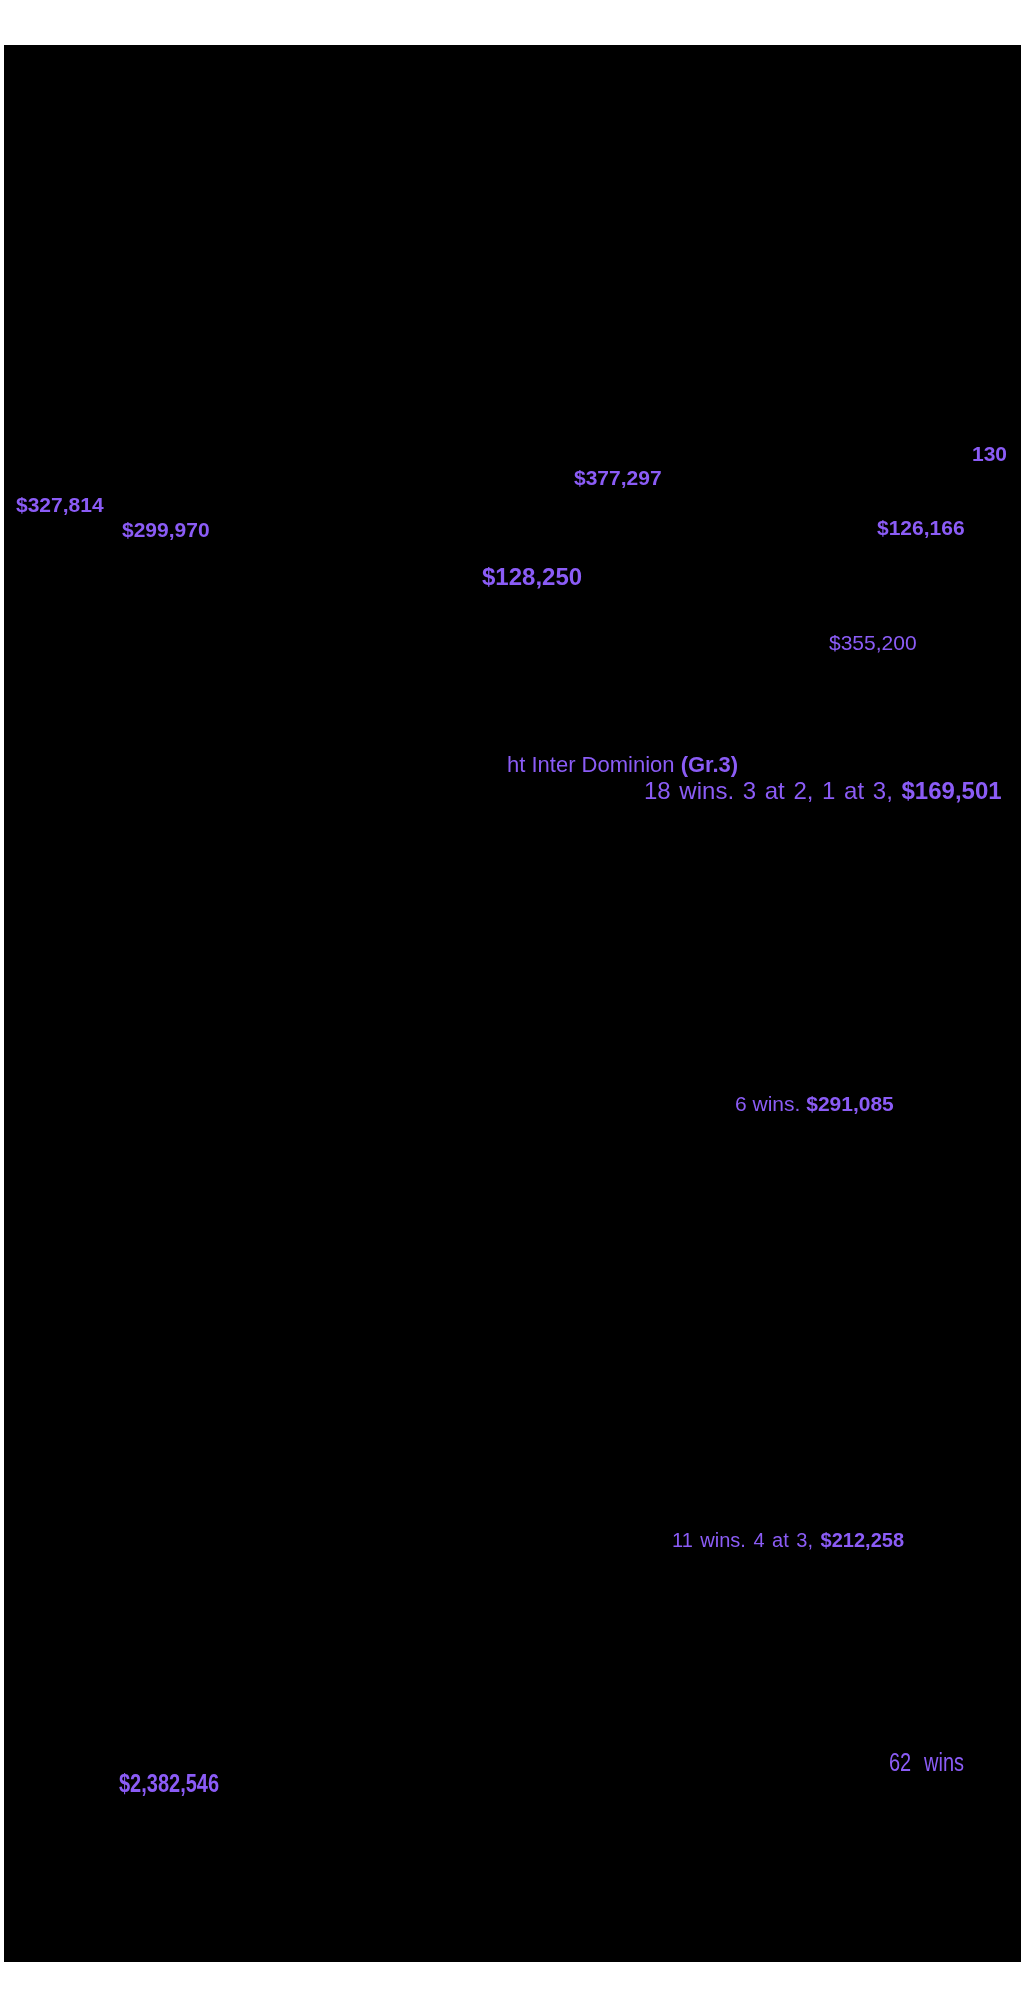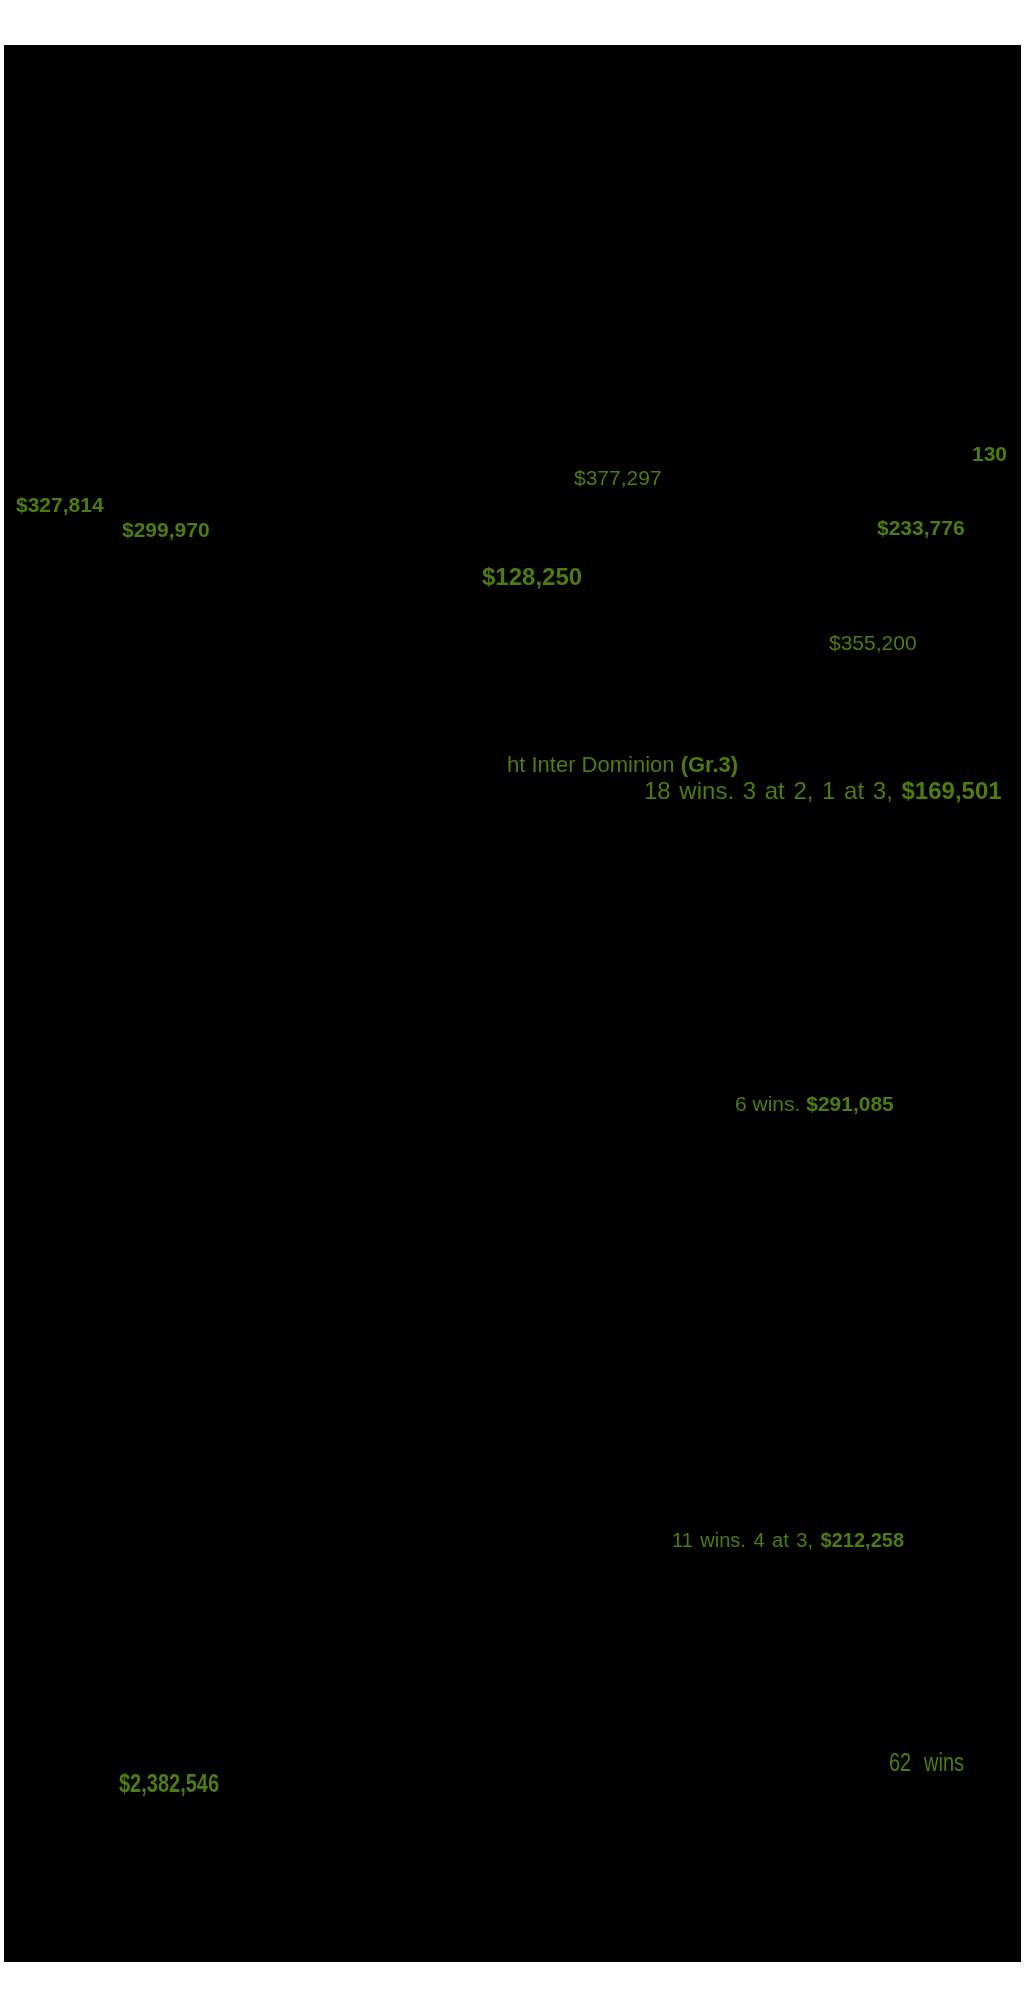--- a/index.html
+++ b/index.html
@@ -11,33 +11,33 @@
     overflow: hidden;
   }
   .plate {
     position: absolute;
     left: 4px; top: 45px;
     width: 1017px; height: 1917px;
     background: #000000;
   }
   .red {
     position: absolute;
-    color: #4d7c0f;
+    color: #8b5cf6;
     line-height: 1;
     white-space: nowrap;
   }
   .b { font-weight: bold; }
   .cond {
     display: inline-block;
     transform: scaleX(0.8);
     transform-origin: left center;
   }
   
   .lot-number     { left: 972px; top: 443px;  font-size: 21px; font-weight: bold; }
-  .amt-377297     { left: 574px; top: 467px;  font-size: 21px; font-weight: normal; }
+  .amt-377297     { left: 574px; top: 467px;  font-size: 21px; font-weight: bold; }
   .amt-327814     { left: 16px;  top: 494px;  font-size: 21px; font-weight: bold; }
   .amt-182934     { left: 122px; top: 519px;  font-size: 21px; font-weight: bold; }
   .amt-128250     { left: 482px; top: 518px;  font-size: 24px; font-weight: bold; margin-top: 47px; }
   .amt-126166     { left: 877px; top: 517px;  font-size: 21px; font-weight: bold; }
   .amt-355200     { left: 829px; top: 632px;  font-size: 21px; font-weight: normal; }
   .race-line      { left: 507px; top: 754px;  font-size: 22px; }
   .record-1       { left: 644px; top: 779px;  font-size: 24px; word-spacing: 2px; }
   .record-2       { left: 707px; top: 1093px; font-size: 21px; margin-left: 28px; }
   .record-3       { left: 672px; top: 1530px; font-size: 20px; word-spacing: 2px; text-align: center; }
   .wins-line      { left: 889px; top: 1750px; font-size: 25px; }
@@ -48,21 +48,21 @@
 <body>
 
 <div class="plate"></div>
 
 <div class="red lot-number">130</div>
 
 <div class="red amt-377297">$377,297</div>
 <div class="red amt-327814">$327,814</div>
 <div class="red amt-182934">$299,970</div>
 <div class="red amt-128250">$128,250</div>
-<div class="red amt-126166">$233,776</div>
+<div class="red amt-126166">$126,166</div>
 <div class="red amt-355200">$355,200</div>
 
 <div class="red race-line">
   <span>ht Inter Dominion </span><span class="b">(Gr.3)</span>
 </div>
 
 <div class="red record-1">
   <span>18 wins. 3 at 2, 1 at 3, </span><span class="b">$169,501</span>
 </div>
 

